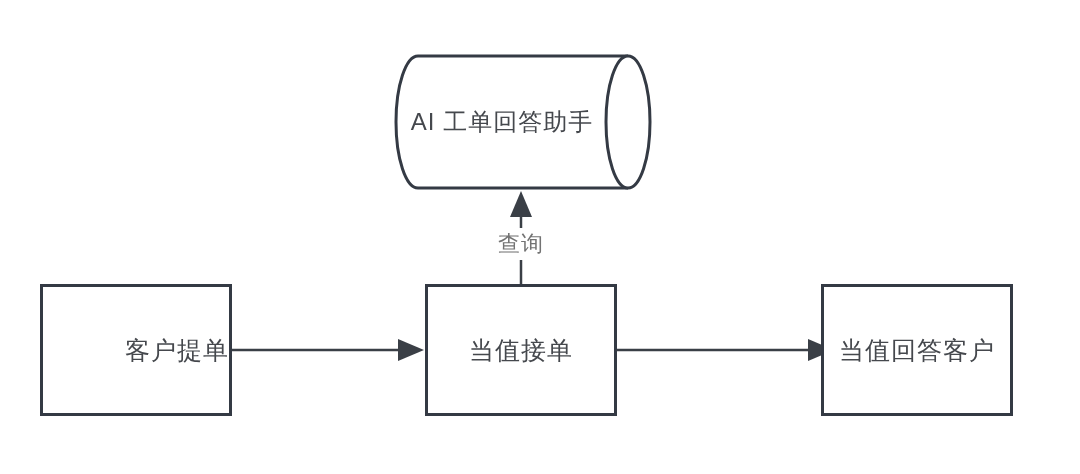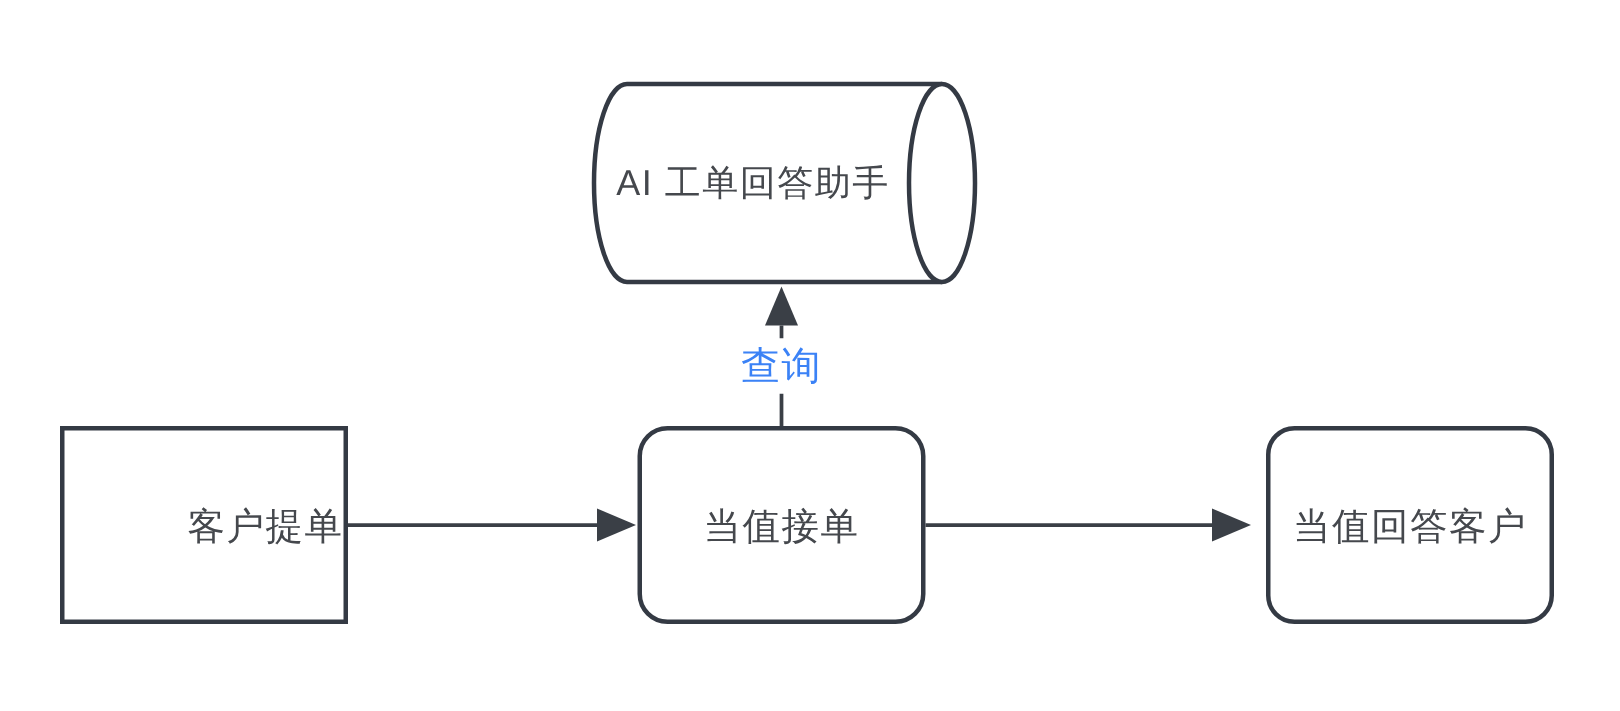--- a/index.html
+++ b/index.html
@@ -17,37 +17,37 @@
     width:192px;height:132px;
     border:3px solid #343a44;
     background:#ffffff;
     display:flex;align-items:center;justify-content:center;
     font-size:25px;
     color:#45484d;
     letter-spacing:1px;
     white-space:nowrap;
   }
   .box-left{left:40px;top:284px;justify-content:flex-end;}
-  .box-mid{left:425px;top:284px;border-radius:20px;}
-  .box-right{left:844px;top:284px;border-radius:19px;}
+  .box-mid{left:425px;top:284px;}
+  .box-right{left:821px;top:284px;}
   .cyl-label{
     position:absolute;
     left:398px;top:55px;width:208px;height:134px;
     display:flex;align-items:center;justify-content:center;
     font-size:24px;color:#45484d;
     letter-spacing:1px;
     white-space:nowrap;
   }
   .edge-label{
     position:absolute;
     left:521px;top:244px;
     transform:translate(-50%,-50%);
     background:#ffffff;
     padding:1px 3px;
-    font-size:26px;color:#3b82f6;
+    font-size:22px;color:#737373;
     letter-spacing:1px;
     white-space:nowrap;
   }
 </style>
 </head>
 <body>
 
 <div class="canvas">
 
   <svg class="layer" width="1080" height="474" viewBox="0 0 1080 474">

